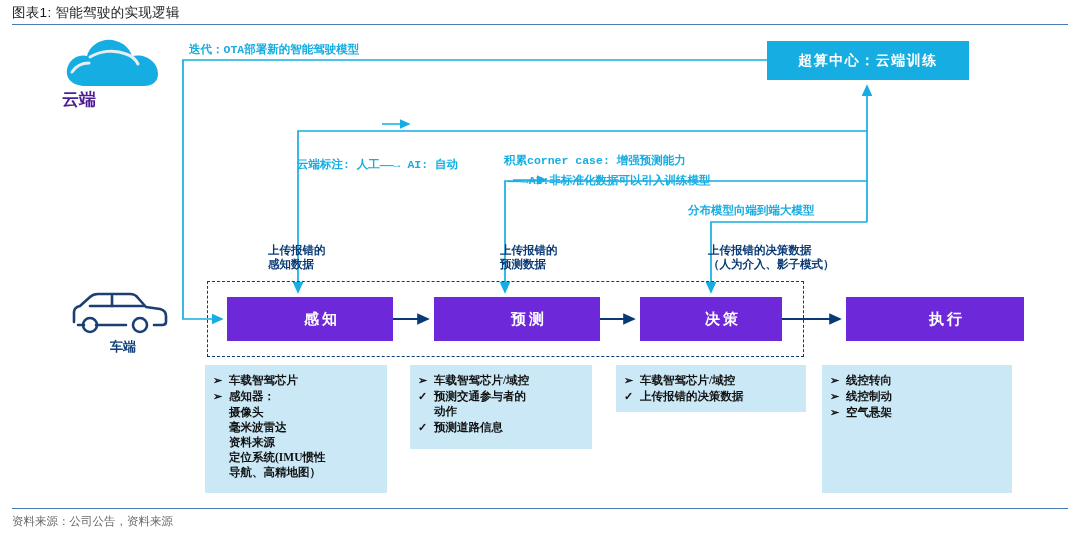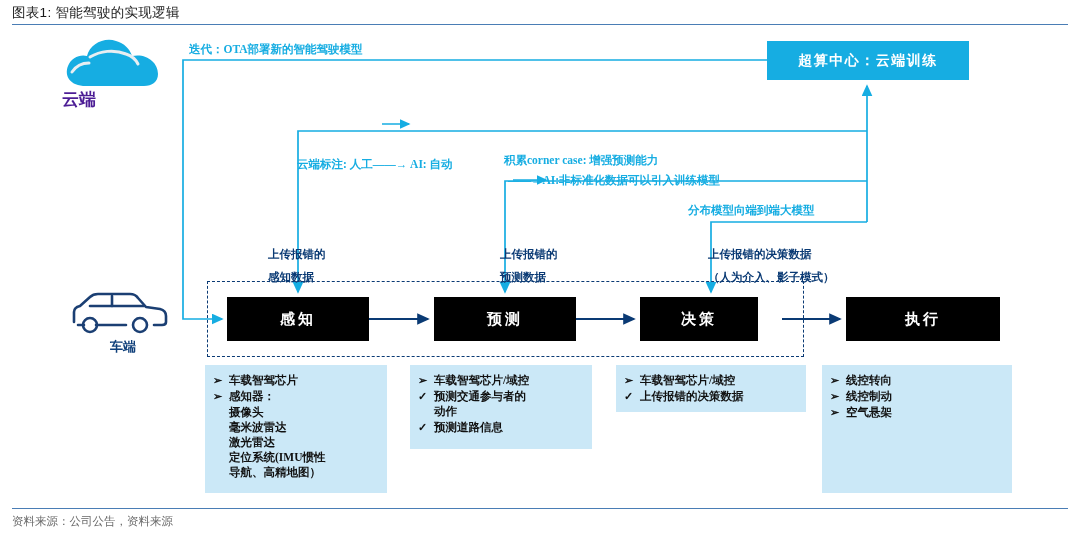--- a/index.html
+++ b/index.html
@@ -23,23 +23,23 @@
     left:12px;top:514px;font-size:11.5px;color:#6a6a6a;white-space:nowrap;
     font-family:"Liberation Serif","DejaVu Serif",serif;
   }
   #cloud-label{left:62px;top:88px;width:122px;text-align:left;
     font-size:17px;font-weight:bold;color:#4c1d95;}
   #car-label{left:62px;top:338px;width:122px;text-align:center;
     font-size:13px;font-weight:bold;color:#0f3f7a;}
 
   
   .pbox{
-    background:#000000;color:#ffffff;
+    background:#6d28d9;color:#ffffff;
     display:flex;align-items:center;justify-content:center;
-    font-size:15px;font-weight:bold;letter-spacing:3px;
+    font-size:15px;font-weight:bold;letter-spacing:3px;padding-left:24px;
   }
   #box-perception{left:227px;top:297px;width:142px;height:44px;}
   #box-prediction{left:434px;top:297px;width:142px;height:44px;}
   #box-decision{left:640px;top:297px;width:118px;height:44px;}
   #box-execution{left:846px;top:297px;width:154px;height:44px;}
 
   
   #dashed-zone{left:207px;top:281px;width:595px;height:74px;
     border:1.6px dashed #0a3a74;}
 
@@ -57,23 +57,23 @@
   #panel-decision{left:616px;top:365px;width:190px;height:47px;}
   #panel-execution{left:822px;top:365px;width:190px;height:128px;}
   .bullet-row{display:flex;align-items:flex-start;font-size:11.5px;
     line-height:15px;color:#111111;font-weight:bold;margin-bottom:1px;}
   .bullet-mark{width:16px;flex:0 0 16px;text-align:left;font-size:11px;}
   .bullet-text{flex:1;white-space:pre-line;}
   .sub-line{font-size:11.5px;line-height:15px;color:#111111;
     font-weight:bold;padding-left:16px;white-space:pre-line;}
 
   
-  .clabel{font-size:11.5px;color:#16ade2;white-space:nowrap;font-weight:bold;}
+  .clabel{font-size:11.5px;color:#16ade2;white-space:nowrap;font-weight:bold;font-family:Liberation Mono, monospace;}
   .nlabel{font-size:11.5px;color:#0a3a74;white-space:nowrap;
-    font-weight:bold;line-height:23px;}
+    font-weight:bold;line-height:14px;}
 
   #lbl-ota{left:189px;top:42px;}
   #lbl-annotate{left:297px;top:133px;margin-top:24px;}
   #lbl-corner{left:504px;top:153px;}
   #lbl-ai-data{left:508px;top:173px;}
   #lbl-distribute{left:688px;top:203px;}
 
   #lbl-up-perc{left:268px;top:243px;}
   #lbl-up-pred{left:500px;top:243px;}
   #lbl-up-dec{left:708px;top:243px;}
@@ -176,21 +176,21 @@
   <div class="bullet-row">
     <span class="bullet-mark">➢</span>
     <span class="bullet-text">车载智驾芯片</span>
   </div>
   <div class="bullet-row">
     <span class="bullet-mark">➢</span>
     <span class="bullet-text">感知器：</span>
   </div>
   <div class="sub-line">摄像头</div>
   <div class="sub-line">毫米波雷达</div>
-  <div class="sub-line">激光雷达</div>
+  <div class="sub-line">资料来源</div>
   <div class="sub-line">定位系统(IMU惯性
 导航、高精地图）</div>
 </div>
 
 <div class="abs panel" id="panel-prediction">
   <div class="bullet-row">
     <span class="bullet-mark">➢</span>
     <span class="bullet-text">车载智驾芯片/域控</span>
   </div>
   <div class="bullet-row">

